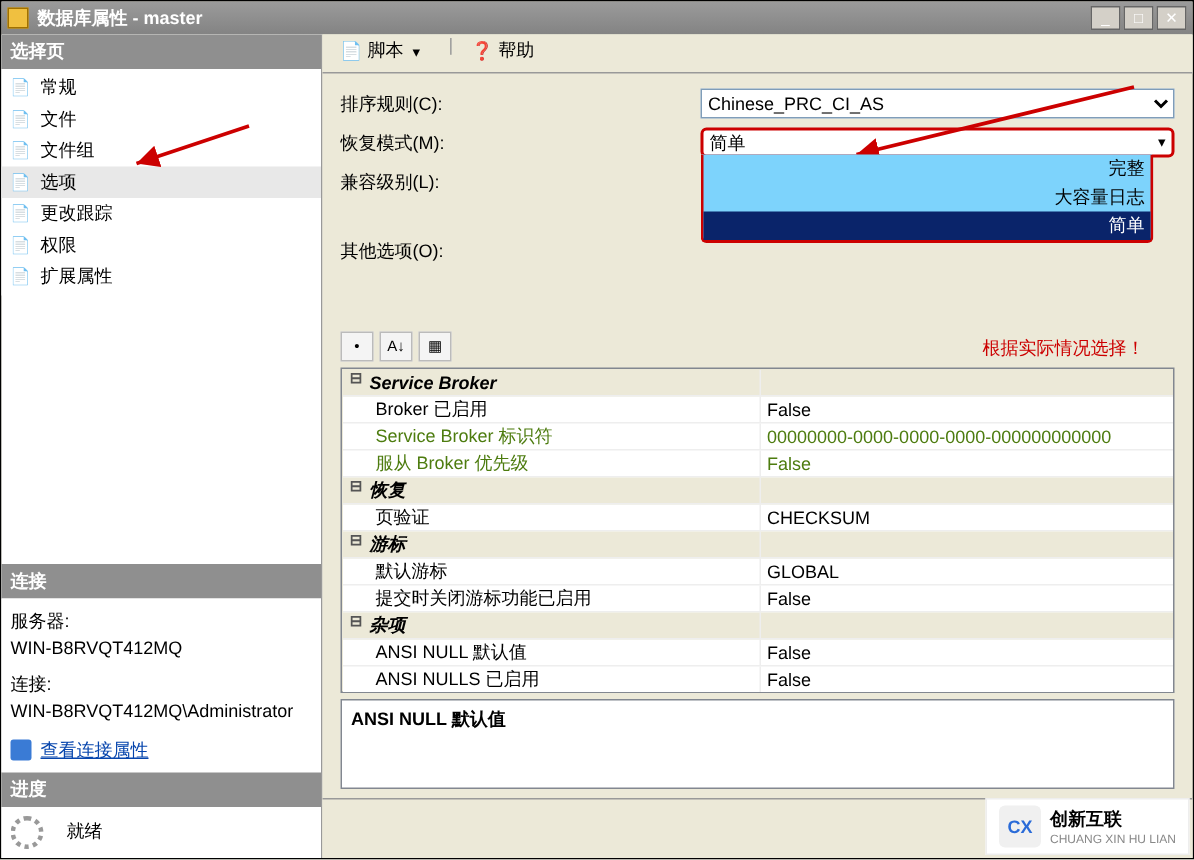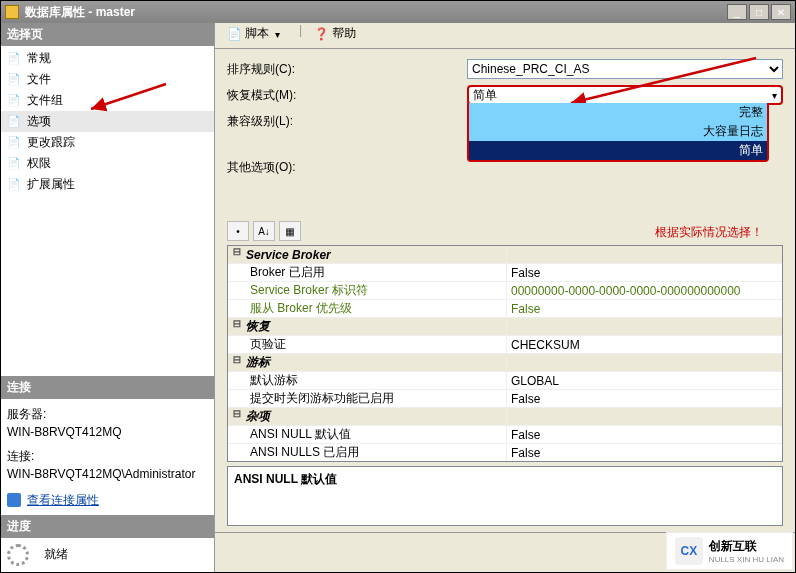--- a/index.html
+++ b/index.html
@@ -271,17 +271,17 @@
           <path d="M0,0 L6,3 L0,6 Z" fill="#c00"></path>
         </marker>
       </defs>
     <line x1="195" y1="5" x2="10" y2="50" stroke="#c00" stroke-width="2.5" marker-end="url(#ah2)"></line>
   </svg>
 
   <div class="watermark">
     <div class="logo">CX</div>
     <div>
       <div>创新互联</div>
-      <div style="font-size:8px;font-weight:normal;color:#888">NULLS XIN HU LIAN</div>
+      <div style="font-size:8px;font-weight:normal;color:#888">CHUANG XIN HU LIAN</div>
     </div>
   </div>
 
 </div>
 
 </body></html>

